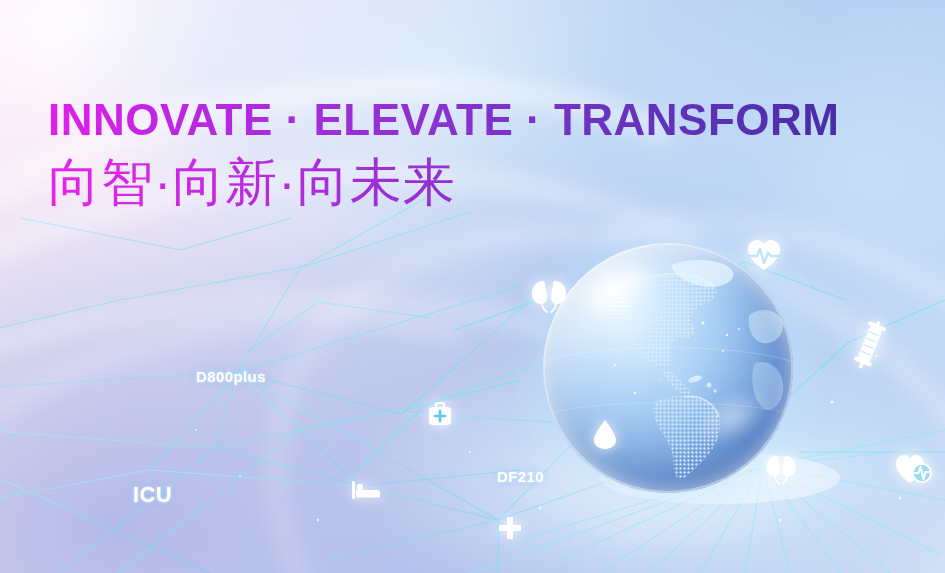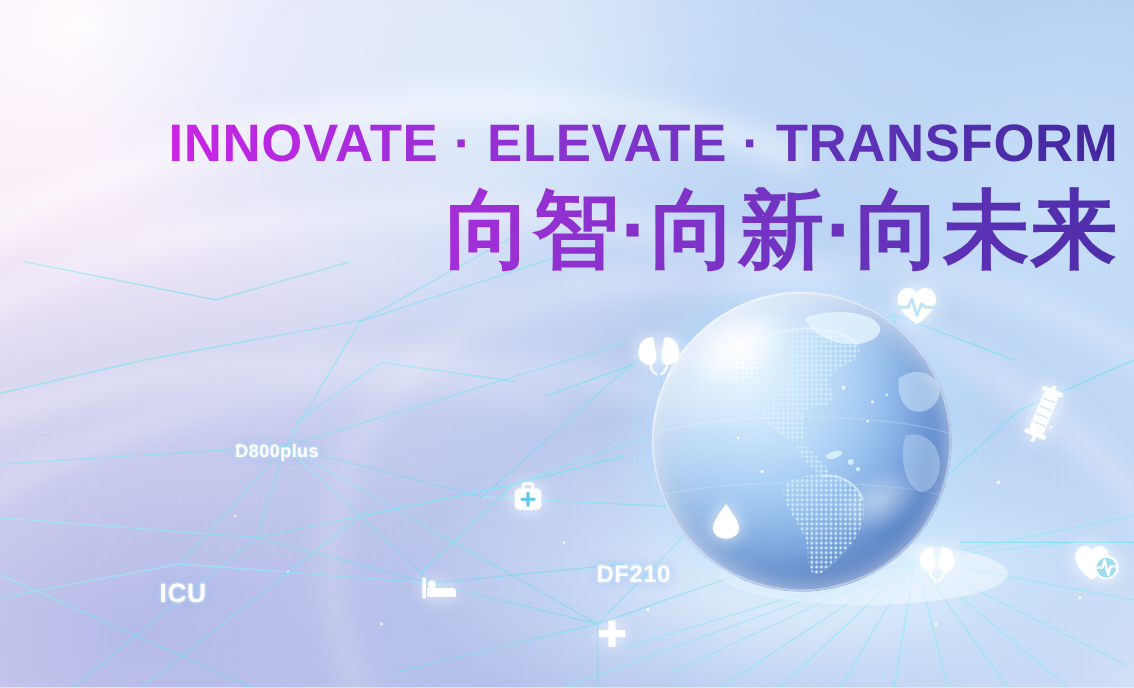--- a/index.html
+++ b/index.html
@@ -230,24 +230,23 @@
     color: #ffffff;
     font-weight: bold;
     letter-spacing: 0.4px;
     text-shadow: 0 0 9px rgba(140,190,245,0.95), 0 0 3px rgba(255,255,255,0.9);
     white-space: nowrap;
   }
 
   
   #headline-block {
     position: absolute;
-    left: 72px;
+    left: 48px;
     top: 98px;
     width: 860px;
-    text-align: right;
   }
   .headline-en {
     margin: 0;
     font-size: 44px;
     line-height: 1.0;
     font-weight: bold;
     letter-spacing: 0.5px;
     background: linear-gradient(90deg,
         #e021e8 0%,
         #c325e4 12%,
@@ -258,23 +257,23 @@
         #4a2ba6 92%,
         #43269e 100%);
     -webkit-background-clip: text;
             background-clip: text;
     color: transparent;
     -webkit-text-fill-color: transparent;
     white-space: nowrap;
   }
   .headline-cn {
     margin: 14px 0 0 0;
-    font-size: 72px;
+    font-size: 52px;
     line-height: 1.0;
-    font-weight: bold;
+    font-weight: normal;
     letter-spacing: 1px;
     background: linear-gradient(90deg,
         #e624ea 0%,
         #cf27e6 14%,
         #ad2ddc 30%,
         #8e31cf 48%,
         #7433c2 66%,
         #5d31b6 84%,
         #4e2daa 100%);
     -webkit-background-clip: text;
@@ -534,20 +533,20 @@
       <path d="M16,31 C16,31 2,22 2,12 C2,6.5 6,3 10,3 C13,3 15.2,5.2 16,7
                C16.8,5.2 19,3 22,3 C26,3 30,6.5 30,12 C30,22 16,31 16,31 Z" fill="#ffffff"></path>
       <circle cx="28" cy="21" r="10" fill="#ffffff"></circle>
       <circle cx="28" cy="21" r="8.2" fill="#9fdcf2"></circle>
       <path d="M21,21 L24.5,21 L26.5,15 L29.5,27 L31.5,20 L35,20" fill="none" stroke="#ffffff" stroke-width="2" stroke-linecap="round" stroke-linejoin="round"></path>
     </svg>
   </div>
 
   <div class="node-label" style="left:196px; top:368px; font-size:15px;">D800plus</div>
   <div class="node-label" style="left:133px; top:462px; font-size:22px;margin-top:20px;">ICU</div>
-  <div class="node-label" style="left:497px; top:468px; font-size:20px;">DF210</div>
+  <div class="node-label" style="left:497px; top:468px; font-size:15px;">DF210</div>
 
   <div id="headline-block">
     <h1 class="headline-en">INNOVATE · ELEVATE · TRANSFORM</h1>
     <h2 class="headline-cn">向智·向新·向未来</h2>
   </div>
 
 </div>
 
 </body></html>

